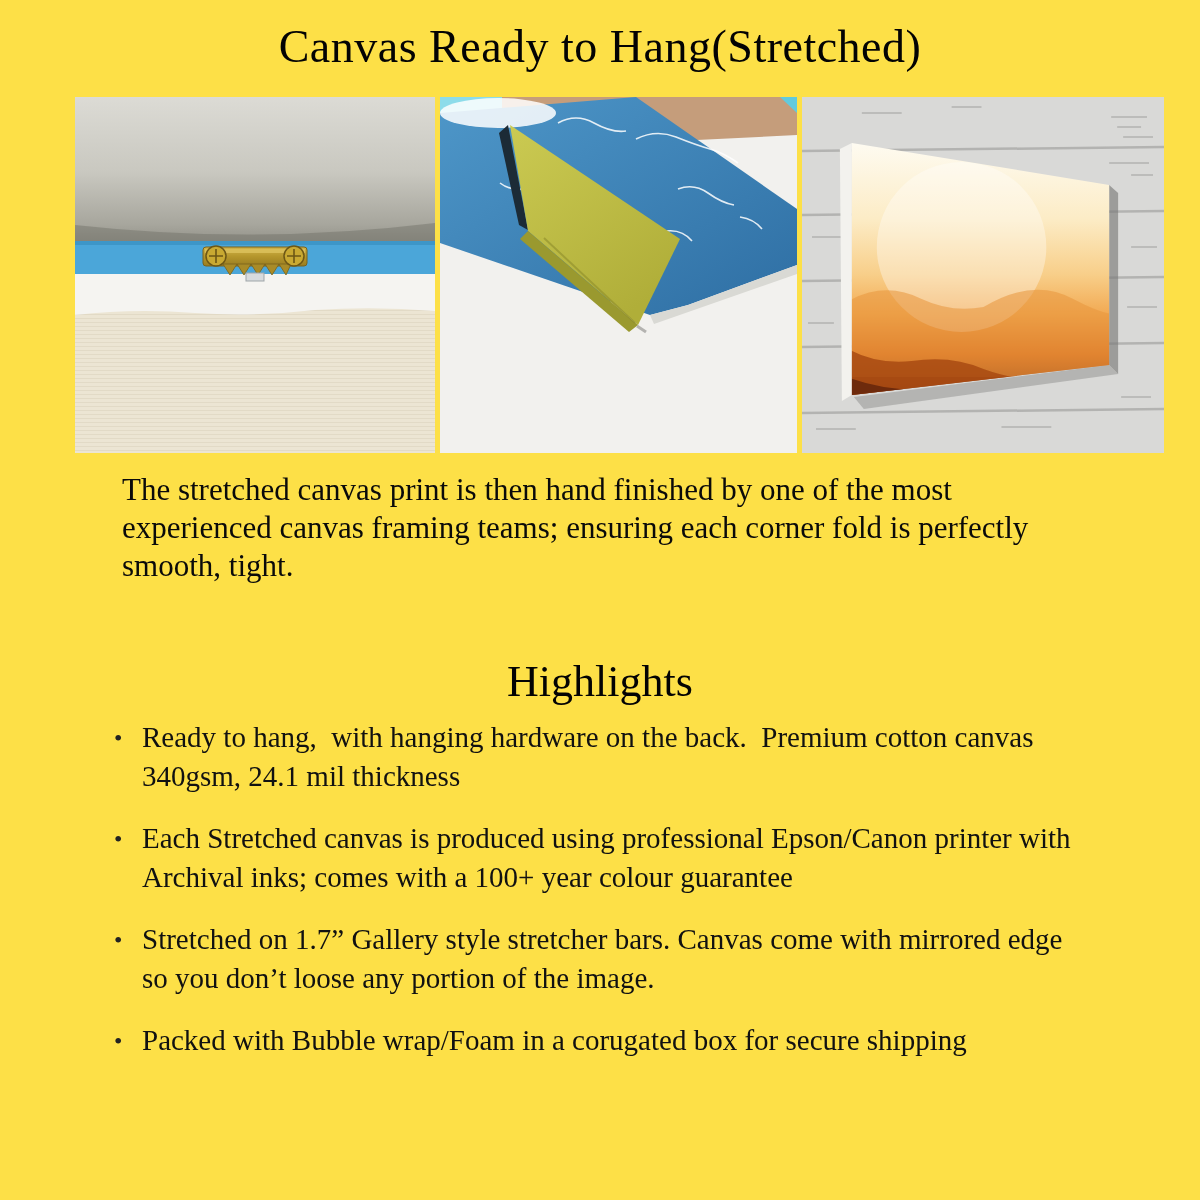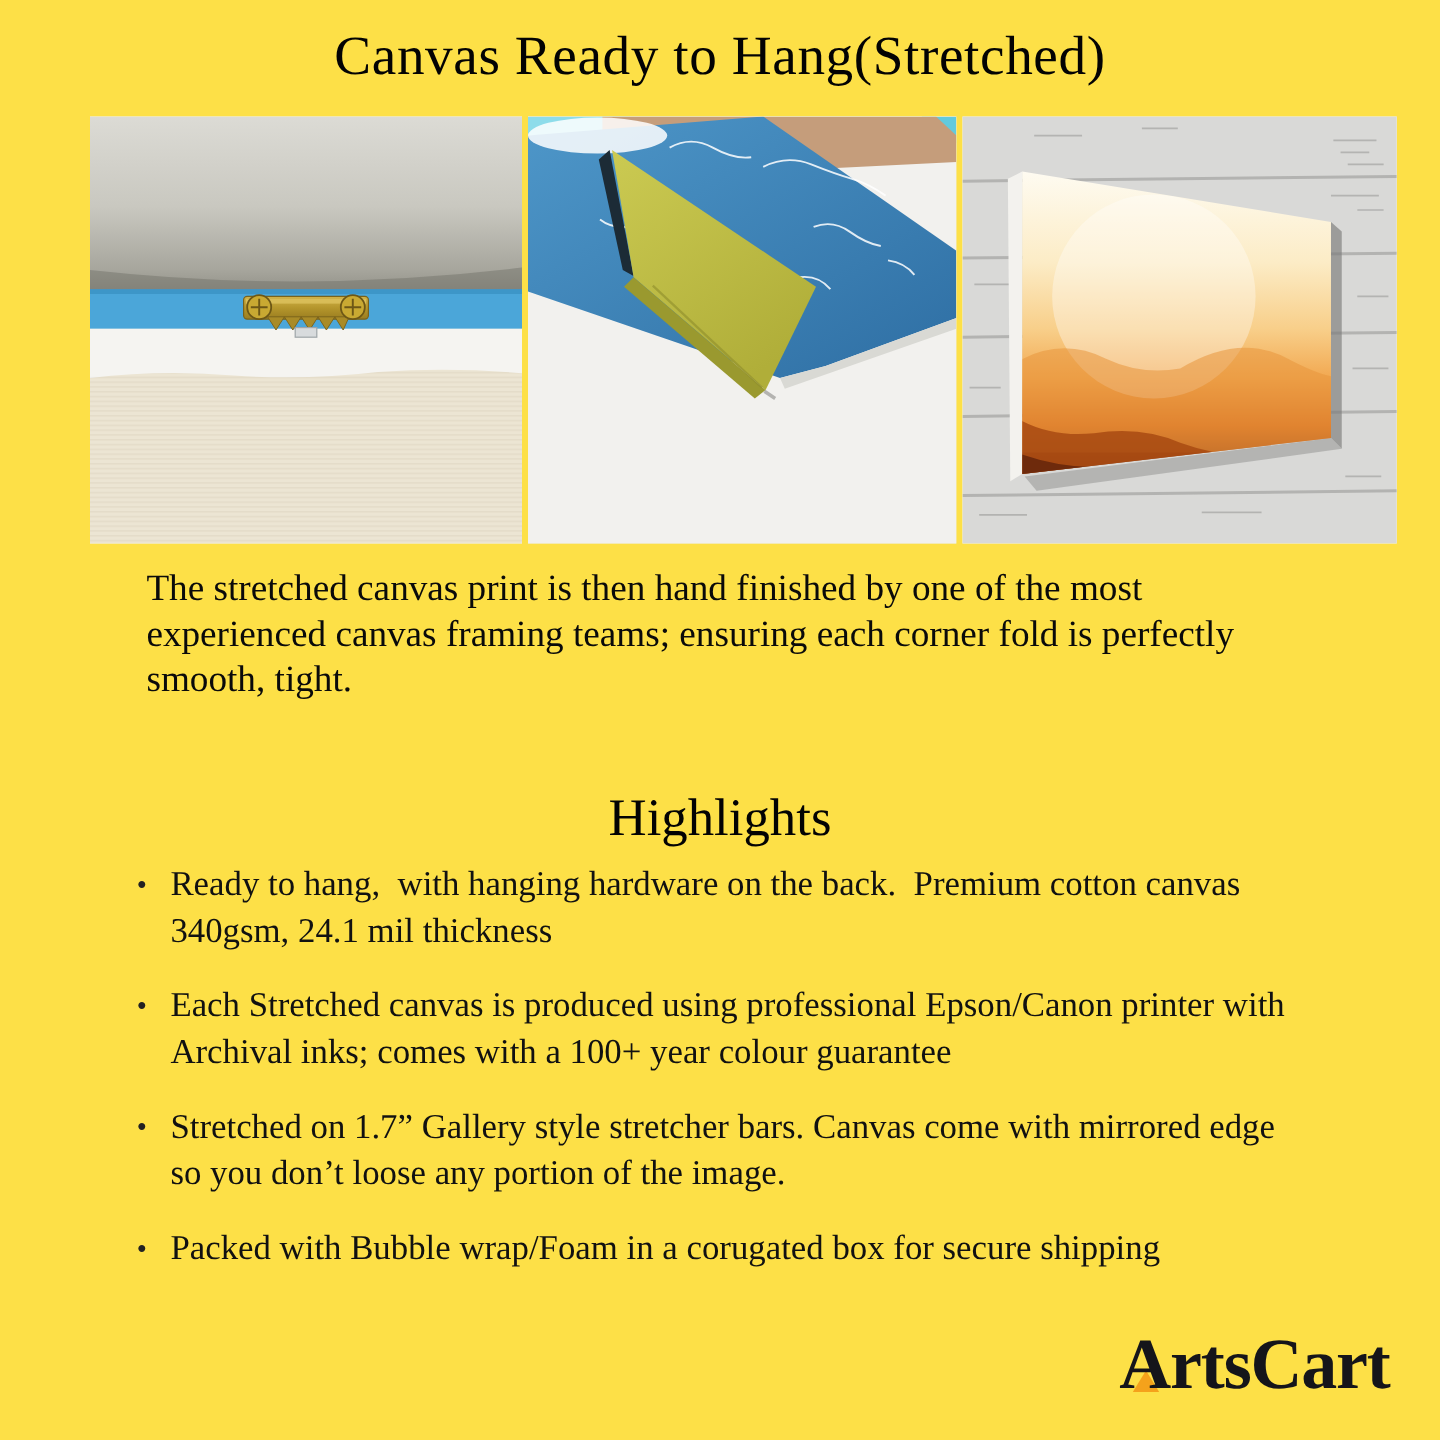--- a/index.html
+++ b/index.html
@@ -228,17 +228,14 @@
     <li>
       <span class="bullet-dot">•</span>
       <span class="highlight-text">Stretched on 1.7” Gallery style stretcher bars. Canvas come with mirrored edge so you don’t loose any portion of the image.</span>
     </li>
     <li>
       <span class="bullet-dot">•</span>
       <span class="highlight-text">Packed with Bubble wrap/Foam in a corugated box for secure shipping</span>
     </li>
   </ul>
 
-  <div class="logo">
-    <span class="logo-a">A</span><span>rtsCart</span>
-  </div>
 
 </div>
 
 </body></html>

